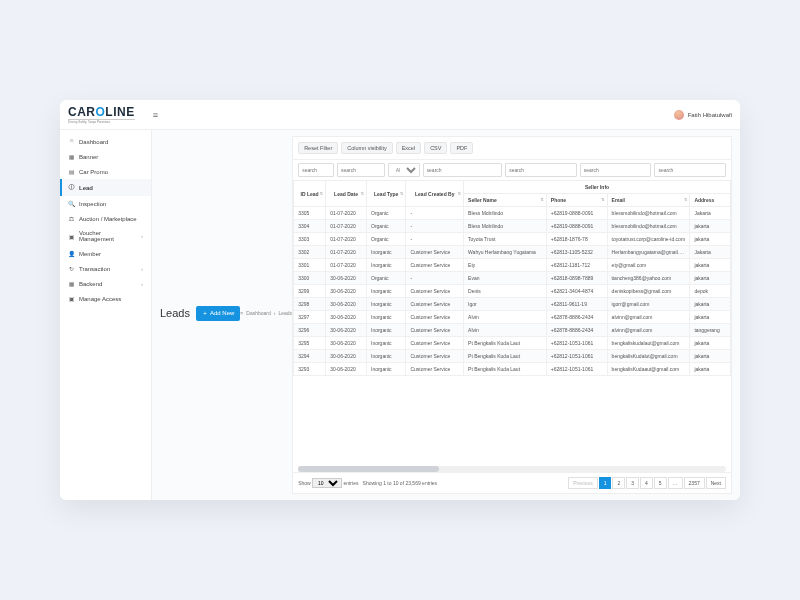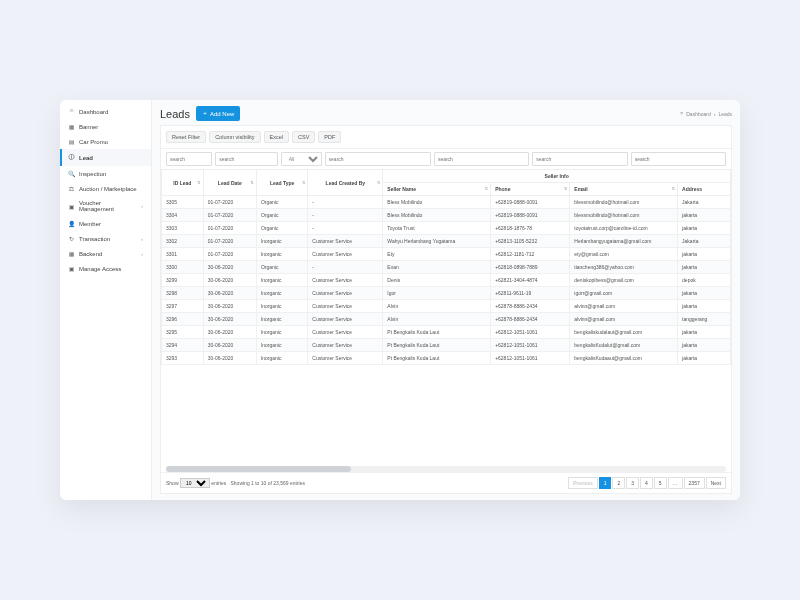--- a/index.html
+++ b/index.html
@@ -11,21 +11,21 @@
 .logo-sub { font-size: 3px; color: #888; border-top: 0.5px solid #ccc; margin-top: 0; }
 .hamburger { margin-left: 18px; font-size: 9px; color: #666; cursor: pointer; }
 .topbar-right { margin-left: auto; display: flex; align-items: center; gap: 4px; font-size: 6px; color: #444; }
 .avatar { width: 10px; height: 10px; border-radius: 50%; background: radial-gradient(circle at 40% 30%, #f4c49b, #d88); }
 .body { flex: 1; display: flex; overflow: hidden; }
 .sidebar { width: 92px; border-right: 1px solid #eee; font-size: 6px; color: #444; padding-top: 4px; }
 .side-item { display: flex; align-items: center; gap: 4px; padding: 4px 8px; cursor: pointer; }
 .side-item.active { background: #f5f7fa; border-left: 2px solid #1693e0; padding-left: 6px; font-weight: 600; }
 .side-item .ico { width: 7px; text-align: center; color: #666; font-size: 6px; }
 .side-item .chv { margin-left: auto; font-size: 5px; color: #999; }
-.content { flex: 1; background: #fafbfc; padding: 6px 8px; overflow: hidden; display: flex; flex-direction: column; }
+.content { flex: 1; background: #fafbfc; padding: 6px 8px; overflow: hidden; display: flex; flex-direction: row; }
 .pagehead { display: flex; align-items: center; margin-bottom: 4px; }
 .pagehead h1 { font-size: 11px; font-weight: 400; color: #333; margin-right: 6px; }
 .addbtn { background: #1693e0; color: #fff; font-size: 6px; padding: 3px 6px; border-radius: 2px; border: none; cursor: pointer; display: inline-flex; align-items: center; gap: 2px; }
 .crumbs { margin-left: auto; font-size: 5px; color: #888; display: flex; align-items: center; gap: 3px; }
 .crumbs .dash { color: #666; }
 .panel { background: #fff; border: 1px solid #eee; flex: 1; display: flex; flex-direction: column; overflow: hidden; }
 .toolbar { display: flex; gap: 3px; padding: 5px; border-bottom: 1px solid #f0f0f0; }
 .tbtn { font-size: 5.5px; color: #555; background: #f4f5f6; border: 1px solid #e5e5e5; padding: 2px 5px; border-radius: 2px; cursor: pointer; }
 .searchrow { display: flex; gap: 3px; padding: 3px 5px; }
 .sinput { flex: 1; min-width: 0; font-size: 5px; padding: 2px 3px; border: 1px solid #ddd; border-radius: 1px; background: #fff; color: #888; }
@@ -43,20 +43,31 @@
 .footer select { font-size: 5px; border: 1px solid #ccc; padding: 0 1px; }
 .pager { margin-left: auto; display: flex; gap: 1px; }
 .pg { font-size: 5px; padding: 2px 4px; border: 1px solid #e0e0e0; background: #fff; color: #555; cursor: pointer; }
 .pg.active { background: #1693e0; color: #fff; border-color: #1693e0; }
 .pg.disabled { color: #bbb; }
 </style>
 </head>
 <body>
 
 <div class="frame">
+  <div class="topbar">
+    <div>
+      <div class="logo"><span>CAR</span><span class="o">O</span><span>LINE</span></div>
+      <div class="logo-sub">Driving Safely, Tanpa Perantara</div>
+    </div>
+    <div class="hamburger">≡</div>
+    <div class="topbar-right">
+      <div class="avatar"></div>
+      <span>Fatih Hibatulwafi</span>
+    </div>
+  </div>
 
   <div class="body">
     <div class="sidebar" id="sidebar">
         <div class="side-item">
           <span class="ico">⌾</span>
           <span>Dashboard</span>
         </div>
         <div class="side-item">
           <span class="ico">▦</span>
           <span>Banner</span>

